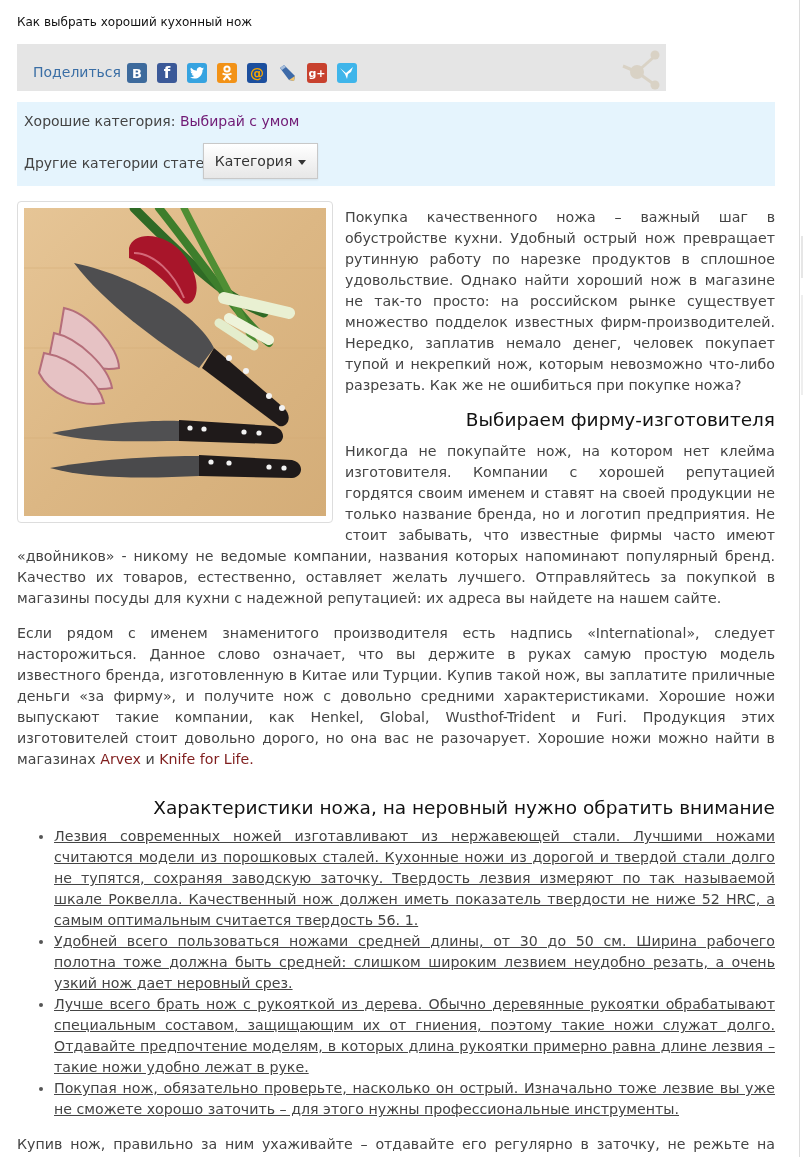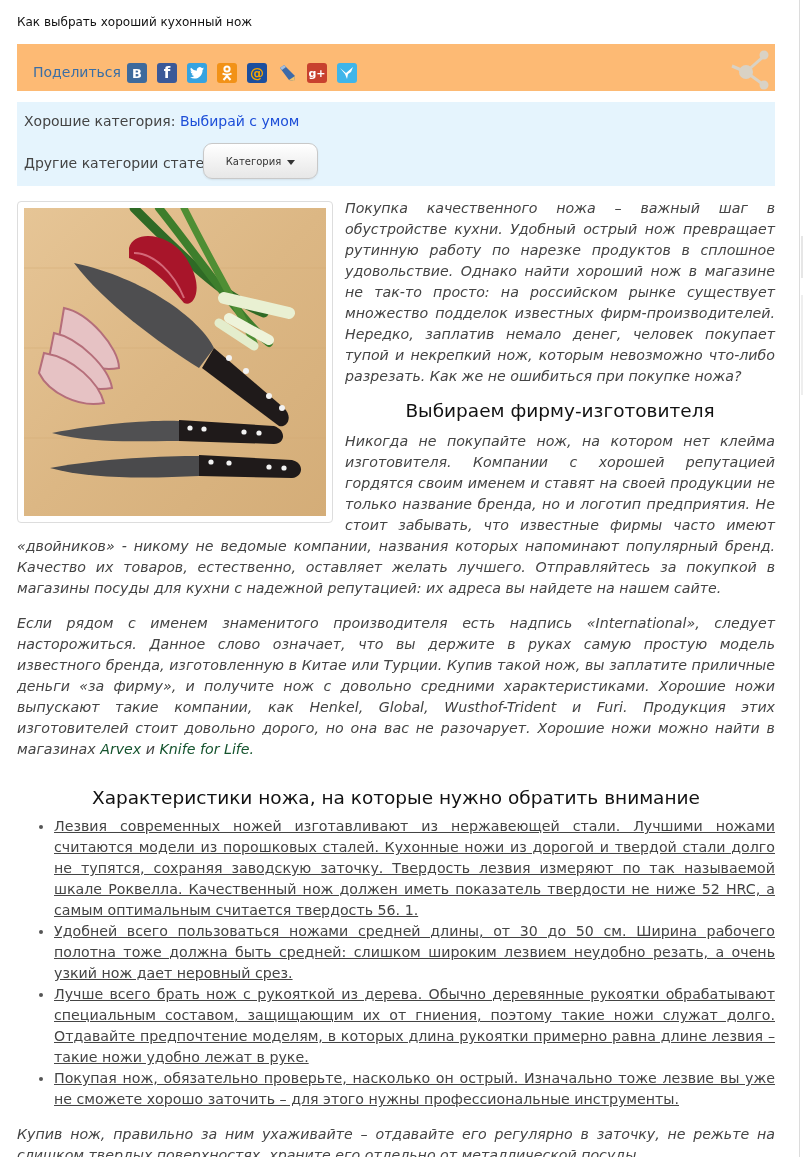--- a/index.html
+++ b/index.html
@@ -14,22 +14,22 @@
     }
     .right-edge-tab1 { position: absolute; left: 801px; top: 236px; width: 2px; height: 42px; background: #e6e6e6; }
     .right-edge-tab2 { position: absolute; left: 801px; top: 295px; width: 2px; height: 100px; background: #eeeeee; }
 
     h1.title {
       margin: 0; position: absolute; top: 8px; left: 0;
       font-size: 12px; font-weight: normal; color: #111111; letter-spacing: 0;
       line-height: 28px;
     }
     .share-bar {
-      position: absolute; top: 44px; left: 0; width: 758px; height: 47px;
-      background: #fdba74;
+      position: absolute; top: 44px; left: 0; width: 649px; height: 47px;
+      background: #e5e5e5;
     }
     .share-label {
       position: absolute; left: 16px; top: 20px; font-size: 14px; color: #3a6ea5;
       text-decoration: none; line-height: 16px;
     }
     .share-icons { position: absolute; left: 110px; top: 19px; display: flex; gap: 10px; }
     .sicon {
       width: 20px; height: 20px; border-radius: 3px; display: flex; align-items: center; justify-content: center;
       color: #fff; font-weight: bold; font-size: 13px; font-family: "DejaVu Sans", sans-serif; line-height: 1;
     }
@@ -41,50 +41,50 @@
     .sicon.lj { background: transparent; }
     .sicon.gp { background: #c8412e; font-size: 11px; }
     .sicon.ya { background: #3fb5ea; }
     .share-graph { position: absolute; right: 3px; top: 2px; width: 44px; height: 44px; }
 
     .category-box {
       position: absolute; top: 102px; left: 0; width: 758px; height: 84px;
       background: #e5f4fd;
     }
     .cat-line1 { position: absolute; left: 7px; top: 10px; font-size: 14px; color: #444; line-height: 18px; }
-    .cat-line1 a { color: #1d4ed8; text-decoration: none; }
+    .cat-line1 a { color: #701a75; text-decoration: none; }
     .cat-line2 { position: absolute; left: 7px; top: 52px; font-size: 14px; color: #444; line-height: 18px; }
     .cat-button {
       position: absolute; left: 186px; top: 41px; width: 115px; height: 36px;
-      border: 1px solid #c8c8c8; border-radius: 9px;
+      border: 1px solid #c8c8c8; border-radius: 0;
       background: linear-gradient(#ffffff, #e7e7e7);
       box-shadow: 0 1px 2px rgba(0,0,0,0.08);
-      font-size: 10px; color: #333; display: flex; align-items: center; justify-content: center; gap: 6px;
+      font-size: 14px; color: #333; display: flex; align-items: center; justify-content: center; gap: 6px;
       box-sizing: border-box;
     }
     .caret { width: 0; height: 0; border-left: 4px solid transparent; border-right: 4px solid transparent; border-top: 5px solid #333; margin-top: 2px; }
 
     .article {
       position: absolute; top: 198px; left: 0; width: 758px;
       font-size: 14.2px; line-height: 21px; color: #444444; text-align: justify;
     }
     .figure {
       float: left; width: 316px; height: 322px; margin: 3px 12px 4px 0;
       border: 1px solid #dddddd; border-radius: 4px; box-sizing: border-box; padding: 6px;
       background: #fff;
     }
     .figure .photo { width: 100%; height: 100%; }
-    .article p { margin: 0 0 14px 0; font-style: italic; }
+    .article p { margin: 9px 0 14px 0; }
     .article p.first { margin-bottom: 12px; }
     .article h2 {
-      font-size: 18.5px; font-weight: normal; color: #111; margin: 0 0 8px 0; line-height: 24px; text-align: center;
+      font-size: 18.5px; font-weight: normal; color: #111; margin: 0 0 8px 0; line-height: 24px; text-align: right;
     }
     .article h2.h-brand { margin-top: 0; }
     .article h2.h-features { clear: both; margin-top: 26px; margin-bottom: 6px; }
-    .article a { color: #14532d; text-decoration: none; }
+    .article a { color: #7f1d1d; text-decoration: none; }
     .article ul { margin: 0 0 14px 0; padding-left: 37px; text-decoration: underline; }
     .article li { margin: 0; padding-left: 0; }
     .article li::marker { color: #555; }
   </style>
 </head>
 <body>
 
 <div class="right-edge"></div>
 <div class="right-edge-tab1"></div>
 <div class="right-edge-tab2"></div>
@@ -201,21 +201,21 @@
       </svg>
     </div>
 
     <p class="first">Покупка качественного ножа – важный шаг в обустройстве кухни. Удобный острый нож превращает рутинную работу по нарезке продуктов в сплошное удовольствие. Однако найти хороший нож в магазине не так-то просто: на российском рынке существует множество подделок известных фирм-производителей. Нередко, заплатив немало денег, человек покупает тупой и некрепкий нож, которым невозможно что-либо разрезать. Как же не ошибиться при покупке ножа?</p>
 
     <h2 class="h-brand">Выбираем фирму-изготовителя</h2>
     <p>Никогда не покупайте нож, на котором нет клейма изготовителя. Компании с хорошей репутацией гордятся своим именем и ставят на своей продукции не только название бренда, но и логотип предприятия. Не стоит забывать, что известные фирмы часто имеют «двойников» - никому не ведомые компании, названия которых напоминают популярный бренд. Качество их товаров, естественно, оставляет желать лучшего. Отправляйтесь за покупкой в магазины посуды для кухни с надежной репутацией: их адреса вы найдете на нашем сайте.</p>
 
     <p><span>Если рядом с именем знаменитого производителя есть надпись «International», следует насторожиться. Данное слово означает, что вы держите в руках самую простую модель известного бренда, изготовленную в Китае или Турции. Купив такой нож, вы заплатите приличные деньги «за фирму», и получите нож с довольно средними характеристиками. Хорошие ножи выпускают такие компании, как Henkel, Global, Wusthof-Trident и Furi. Продукция этих изготовителей стоит довольно дорого, но она вас не разочарует. Хорошие ножи можно найти в магазинах </span><a>Arvex</a><span> и </span><a>Knife for Life.</a></p>
 
-    <h2 class="h-features">Характеристики ножа, на которые нужно обратить внимание</h2>
+    <h2 class="h-features">Характеристики ножа, на неровный нужно обратить внимание</h2>
     <ul>
       <li>Лезвия современных ножей изготавливают из нержавеющей стали. Лучшими ножами считаются модели из порошковых сталей. Кухонные ножи из дорогой и твердой стали долго не тупятся, сохраняя заводскую заточку. Твердость лезвия измеряют по так называемой шкале Роквелла. Качественный нож должен иметь показатель твердости не ниже 52 HRC, а самым оптимальным считается твердость 56. 1.</li>
       <li>Удобней всего пользоваться ножами средней длины, от 30 до 50 см. Ширина рабочего полотна тоже должна быть средней: слишком широким лезвием неудобно резать, а очень узкий нож дает неровный срез.</li>
       <li>Лучше всего брать нож с рукояткой из дерева. Обычно деревянные рукоятки обрабатывают специальным составом, защищающим их от гниения, поэтому такие ножи служат долго. Отдавайте предпочтение моделям, в которых длина рукоятки примерно равна длине лезвия – такие ножи удобно лежат в руке.</li>
       <li>Покупая нож, обязательно проверьте, насколько он острый. Изначально тоже лезвие вы уже не сможете хорошо заточить – для этого нужны профессиональные инструменты.</li>
     </ul>
 
     <p>Купив нож, правильно за ним ухаживайте – отдавайте его регулярно в заточку, не режьте на слишком твердых поверхностях, храните его отдельно от металлической посуды.</p>
   </div>
 </div>

